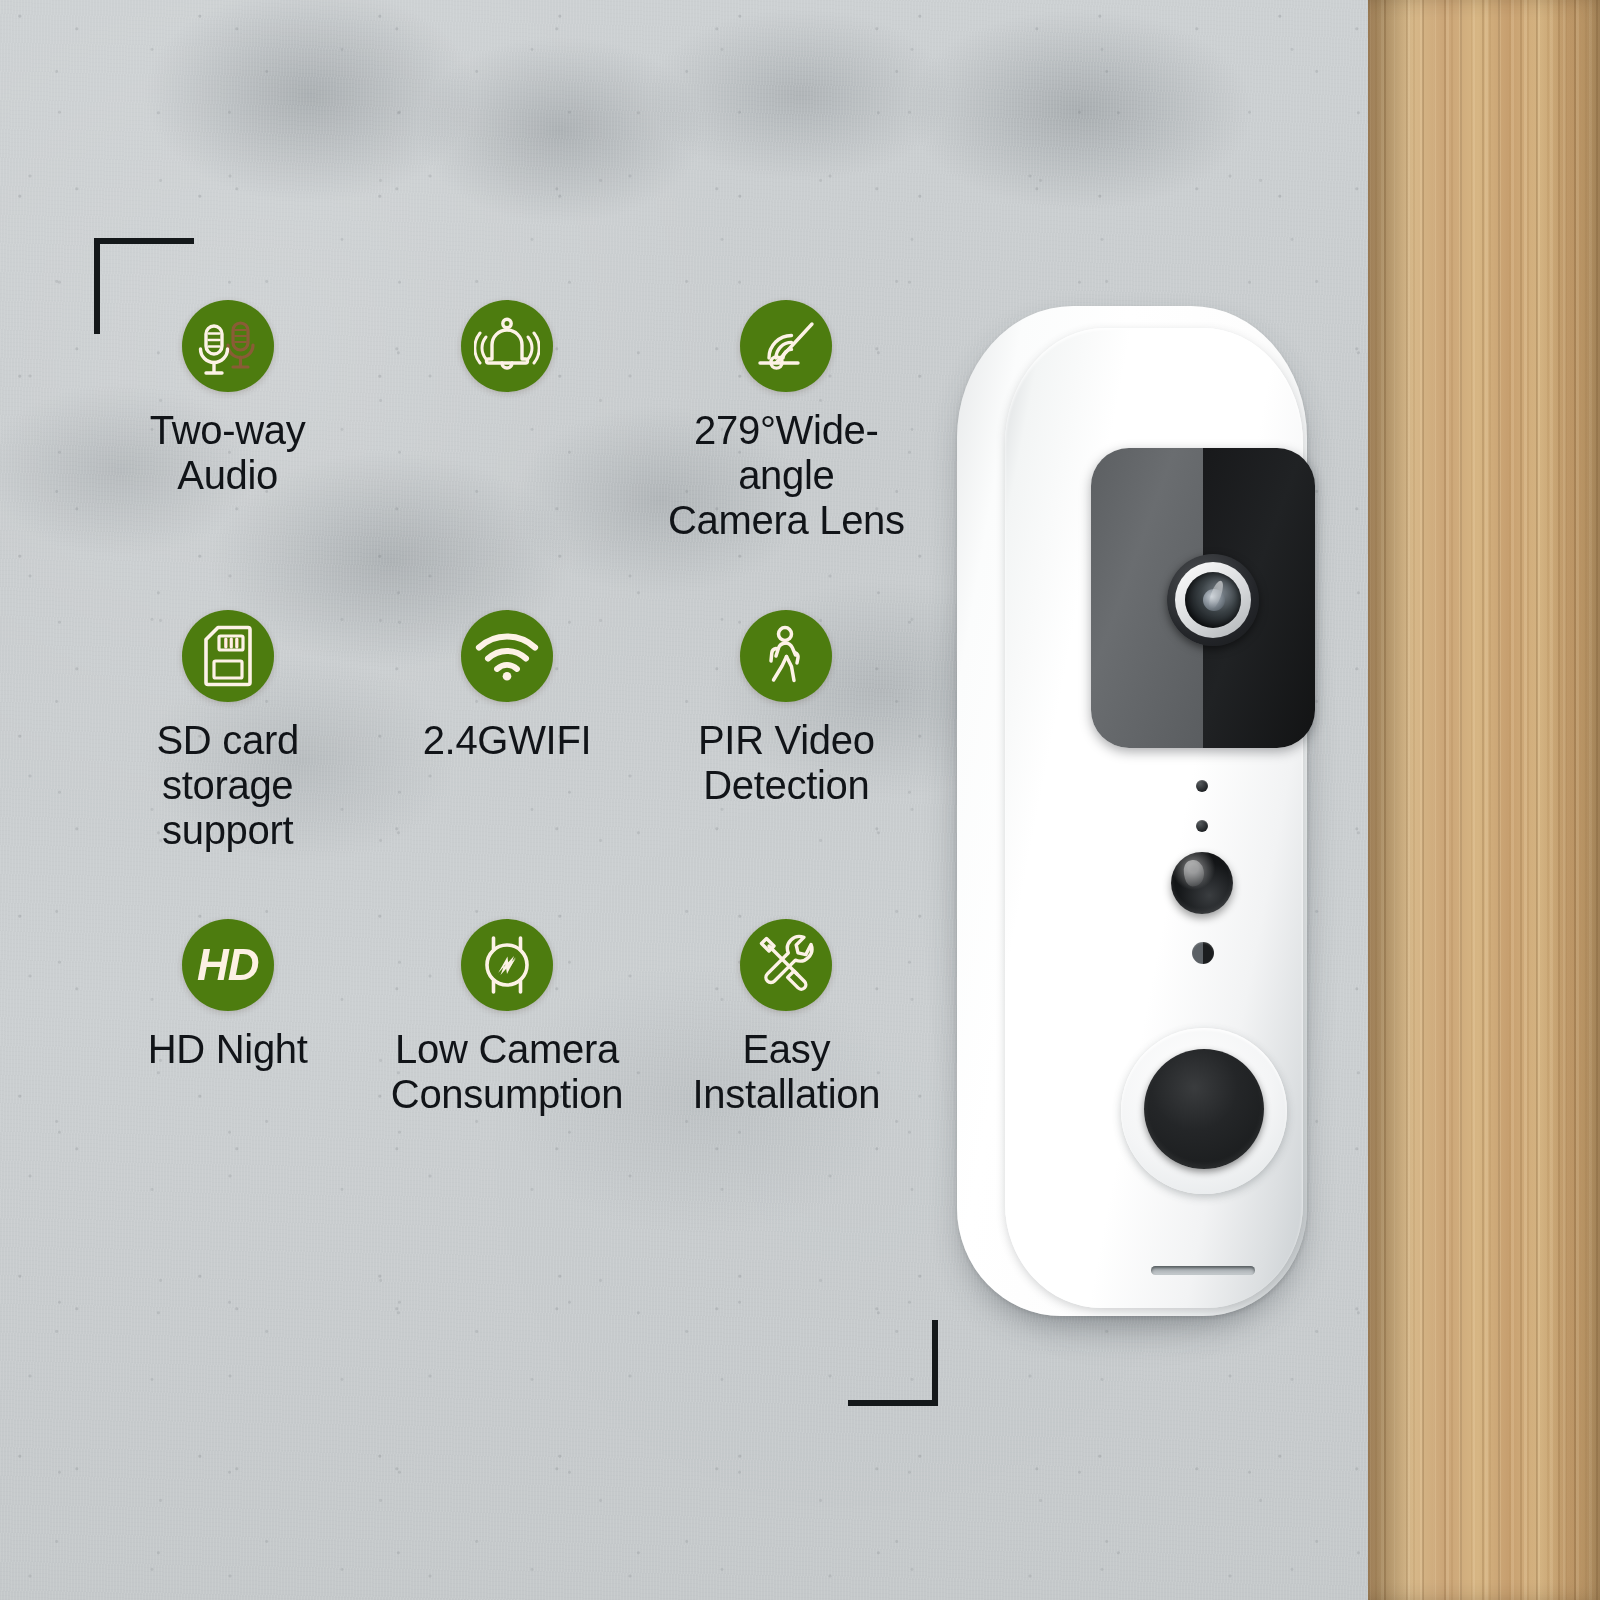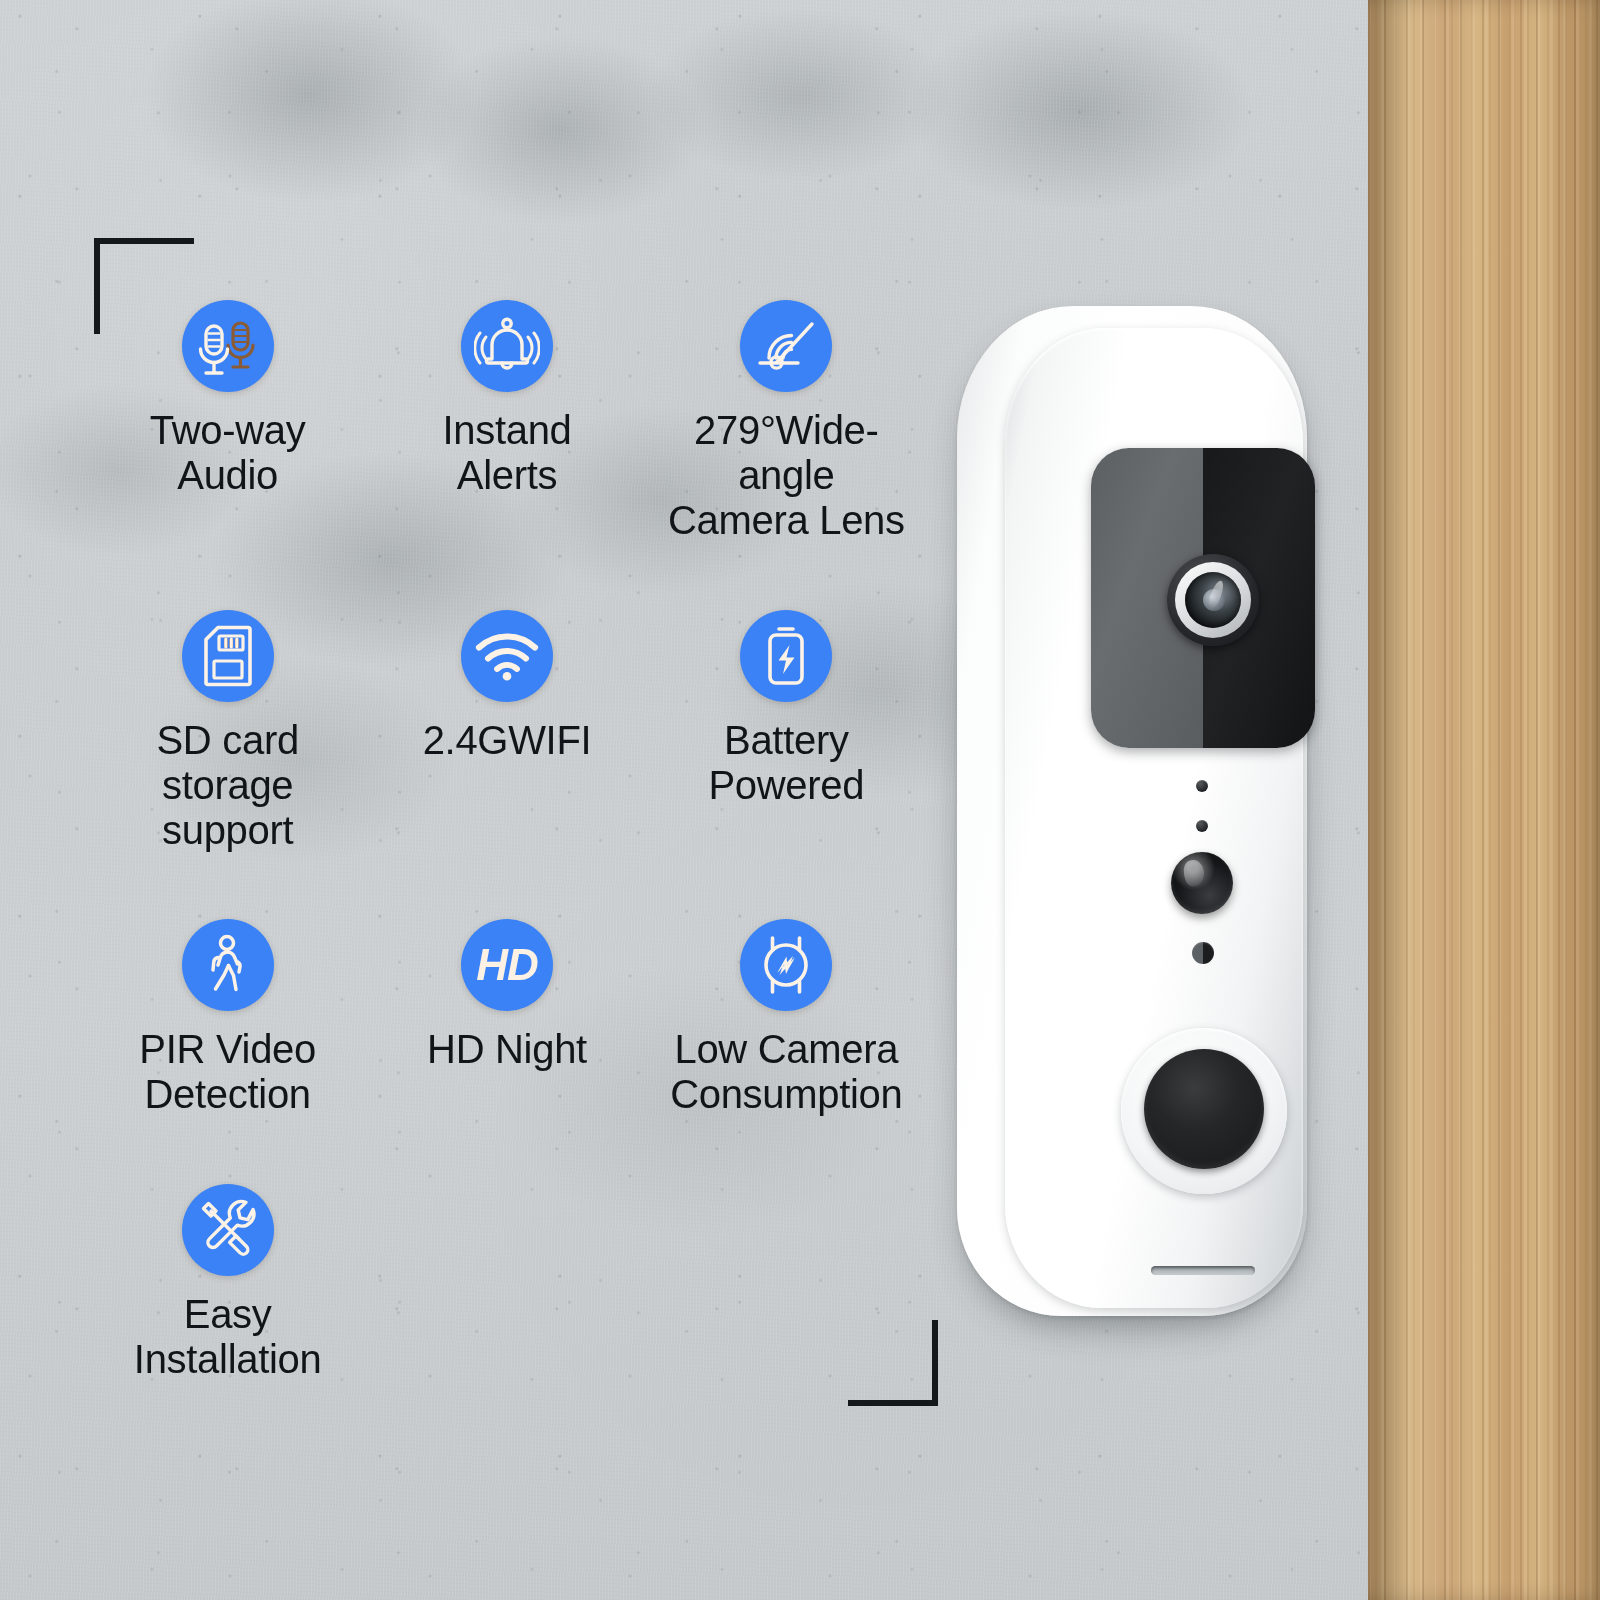--- a/index.html
+++ b/index.html
@@ -82,21 +82,21 @@
 
   
   .features{
     position:absolute;left:92px;top:300px;width:830px;
     display:grid;grid-template-columns:repeat(3,1fr);
     row-gap:66px;column-gap:8px;
   }
   .feature{display:flex;flex-direction:column;align-items:center;}
   .f-icon{
     width:92px;height:92px;border-radius:50%;
-    background:#3b82f6;
+    background:#4d7c0f;
     display:flex;align-items:center;justify-content:center;
     box-shadow:0 2px 6px rgba(60,40,20,.18);
   }
   .f-icon svg{display:block;}
   .f-label{
     margin-top:16px;text-align:center;
     font-size:40px;line-height:1.13;color:#111418;
     letter-spacing:-.3px;white-space:pre-line;font-weight:400;
   }
   .hd-text{
@@ -260,22 +260,20 @@
             <circle cx="33" cy="8.5" r="4.2"></circle>
             <path d="M18 44V30c0-8.3 6.7-15 15-15s15 6.7 15 15v14h3.5c1.1 0 2 .9 2 2s-.9 2-2 2h-37c-1.1 0-2-.9-2-2s.9-2 2-2H18z"></path>
             <path d="M28 48a5 5 0 0 0 10 0"></path>
             <path d="M12 22c-2.6 3.2-4 7-4 11s1.4 7.8 4 11" stroke-width="3"></path>
             <path d="M6 18c-3.4 4.2-5.2 9.2-5.2 15S2.6 43.8 6 48" stroke-width="3"></path>
             <path d="M54 22c2.6 3.2 4 7 4 11s-1.4 7.8-4 11" stroke-width="3"></path>
             <path d="M60 18c3.4 4.2 5.2 9.2 5.2 15S63.4 43.8 60 48" stroke-width="3"></path>
           </g>
         </svg>
       </div>
-      <div class="f-label">Instand
-Alerts</div>
     </div>
 
     <div class="feature">
       <div class="f-icon">
         <svg width="64" height="56" viewBox="0 0 64 56">
           <g stroke="#fdf2e6" stroke-width="3.4" fill="none" stroke-linecap="round">
             <path d="M6 45h38"></path>
             <path d="M22.5 44.5L58 6"></path>
             <path d="M15 40c0-12.5 10-22.5 22.5-22.5"></path>
             <path d="M22 40c0-8.6 6.9-15.6 15.5-15.6"></path>
@@ -320,33 +318,20 @@
             <path d="M4 16.5C11.5 9.5 21.3 5.5 32 5.5s20.5 4 28 11" stroke-width="6.2"></path>
             <path d="M13 27.5c5.2-4.8 11.9-7.6 19-7.6s13.8 2.8 19 7.6" stroke-width="6"></path>
             <path d="M22 38c2.9-2.6 6.4-4.1 10-4.1s7.1 1.5 10 4.1" stroke-width="5.8"></path>
           </g>
           <circle cx="32" cy="45.2" r="4.3" fill="#fdf2e6"></circle>
         </svg>
       </div>
       <div class="f-label">2.4GWIFI</div>
     </div>
 
-    <div class="feature">
-      <div class="f-icon">
-        <svg width="46" height="64" viewBox="0 0 46 64">
-          <g stroke="#fdf2e6" stroke-width="3.6" fill="none" stroke-linejoin="round" stroke-linecap="round">
-            <path d="M16 5h14"></path>
-            <rect x="7" y="11" width="32" height="48" rx="6"></rect>
-          </g>
-          <path d="M26.5 21l-11 15.5h7.5L20 50l11.5-16.5h-8z" fill="#fdf2e6"></path>
-        </svg>
-      </div>
-      <div class="f-label">Battery
-Powered</div>
-    </div>
 
     <div class="feature">
       <div class="f-icon">
         <svg width="52" height="62" viewBox="0 0 52 62">
           <g stroke="#fdf2e6" stroke-width="3.5" fill="none" stroke-linecap="round" stroke-linejoin="round">
             <circle cx="25" cy="9" r="6.5"></circle>
             <path d="M25.5 18c-3.5.3-6 2-7 5l-2.5 8"></path>
             <path d="M25.5 18c3.4.3 5.6 1.8 6.8 4.6l3.2 7.4"></path>
             <path d="M16 23.5c-2.6.6-4 2-4.2 4.3L11 36"></path>
             <path d="M35 27.5c2.4 1.2 3.4 3 3 5.3L37 38"></path>

